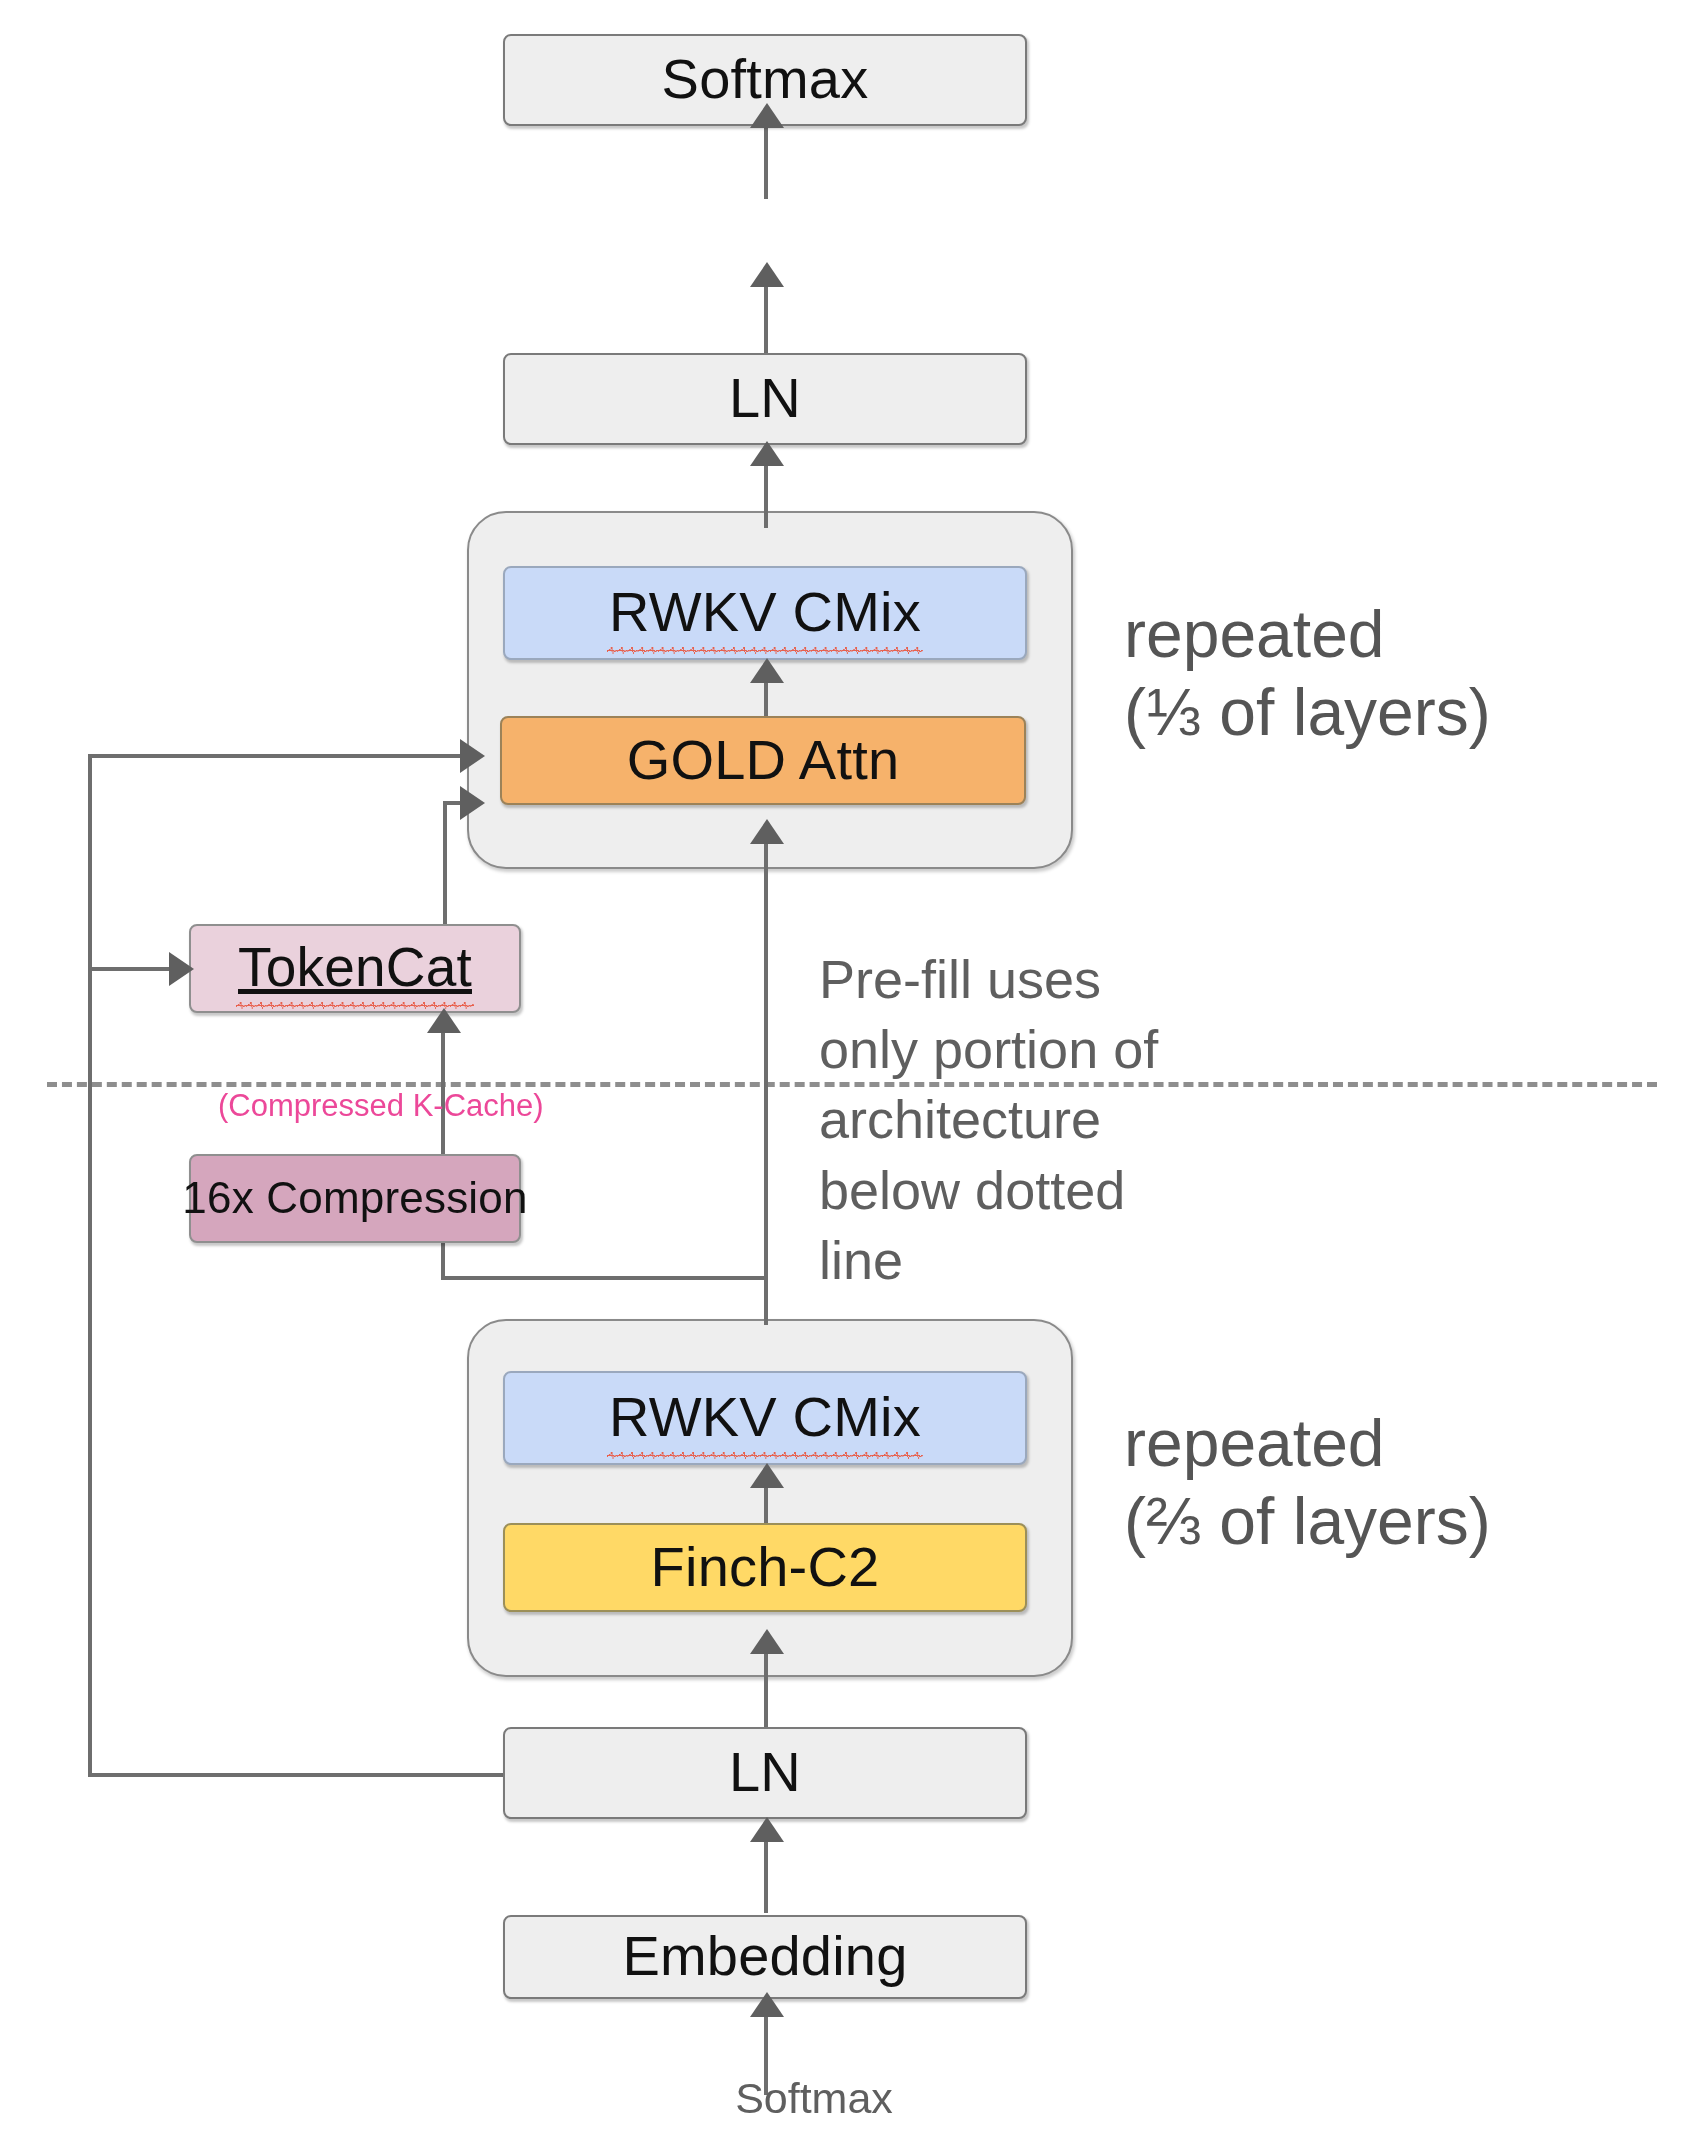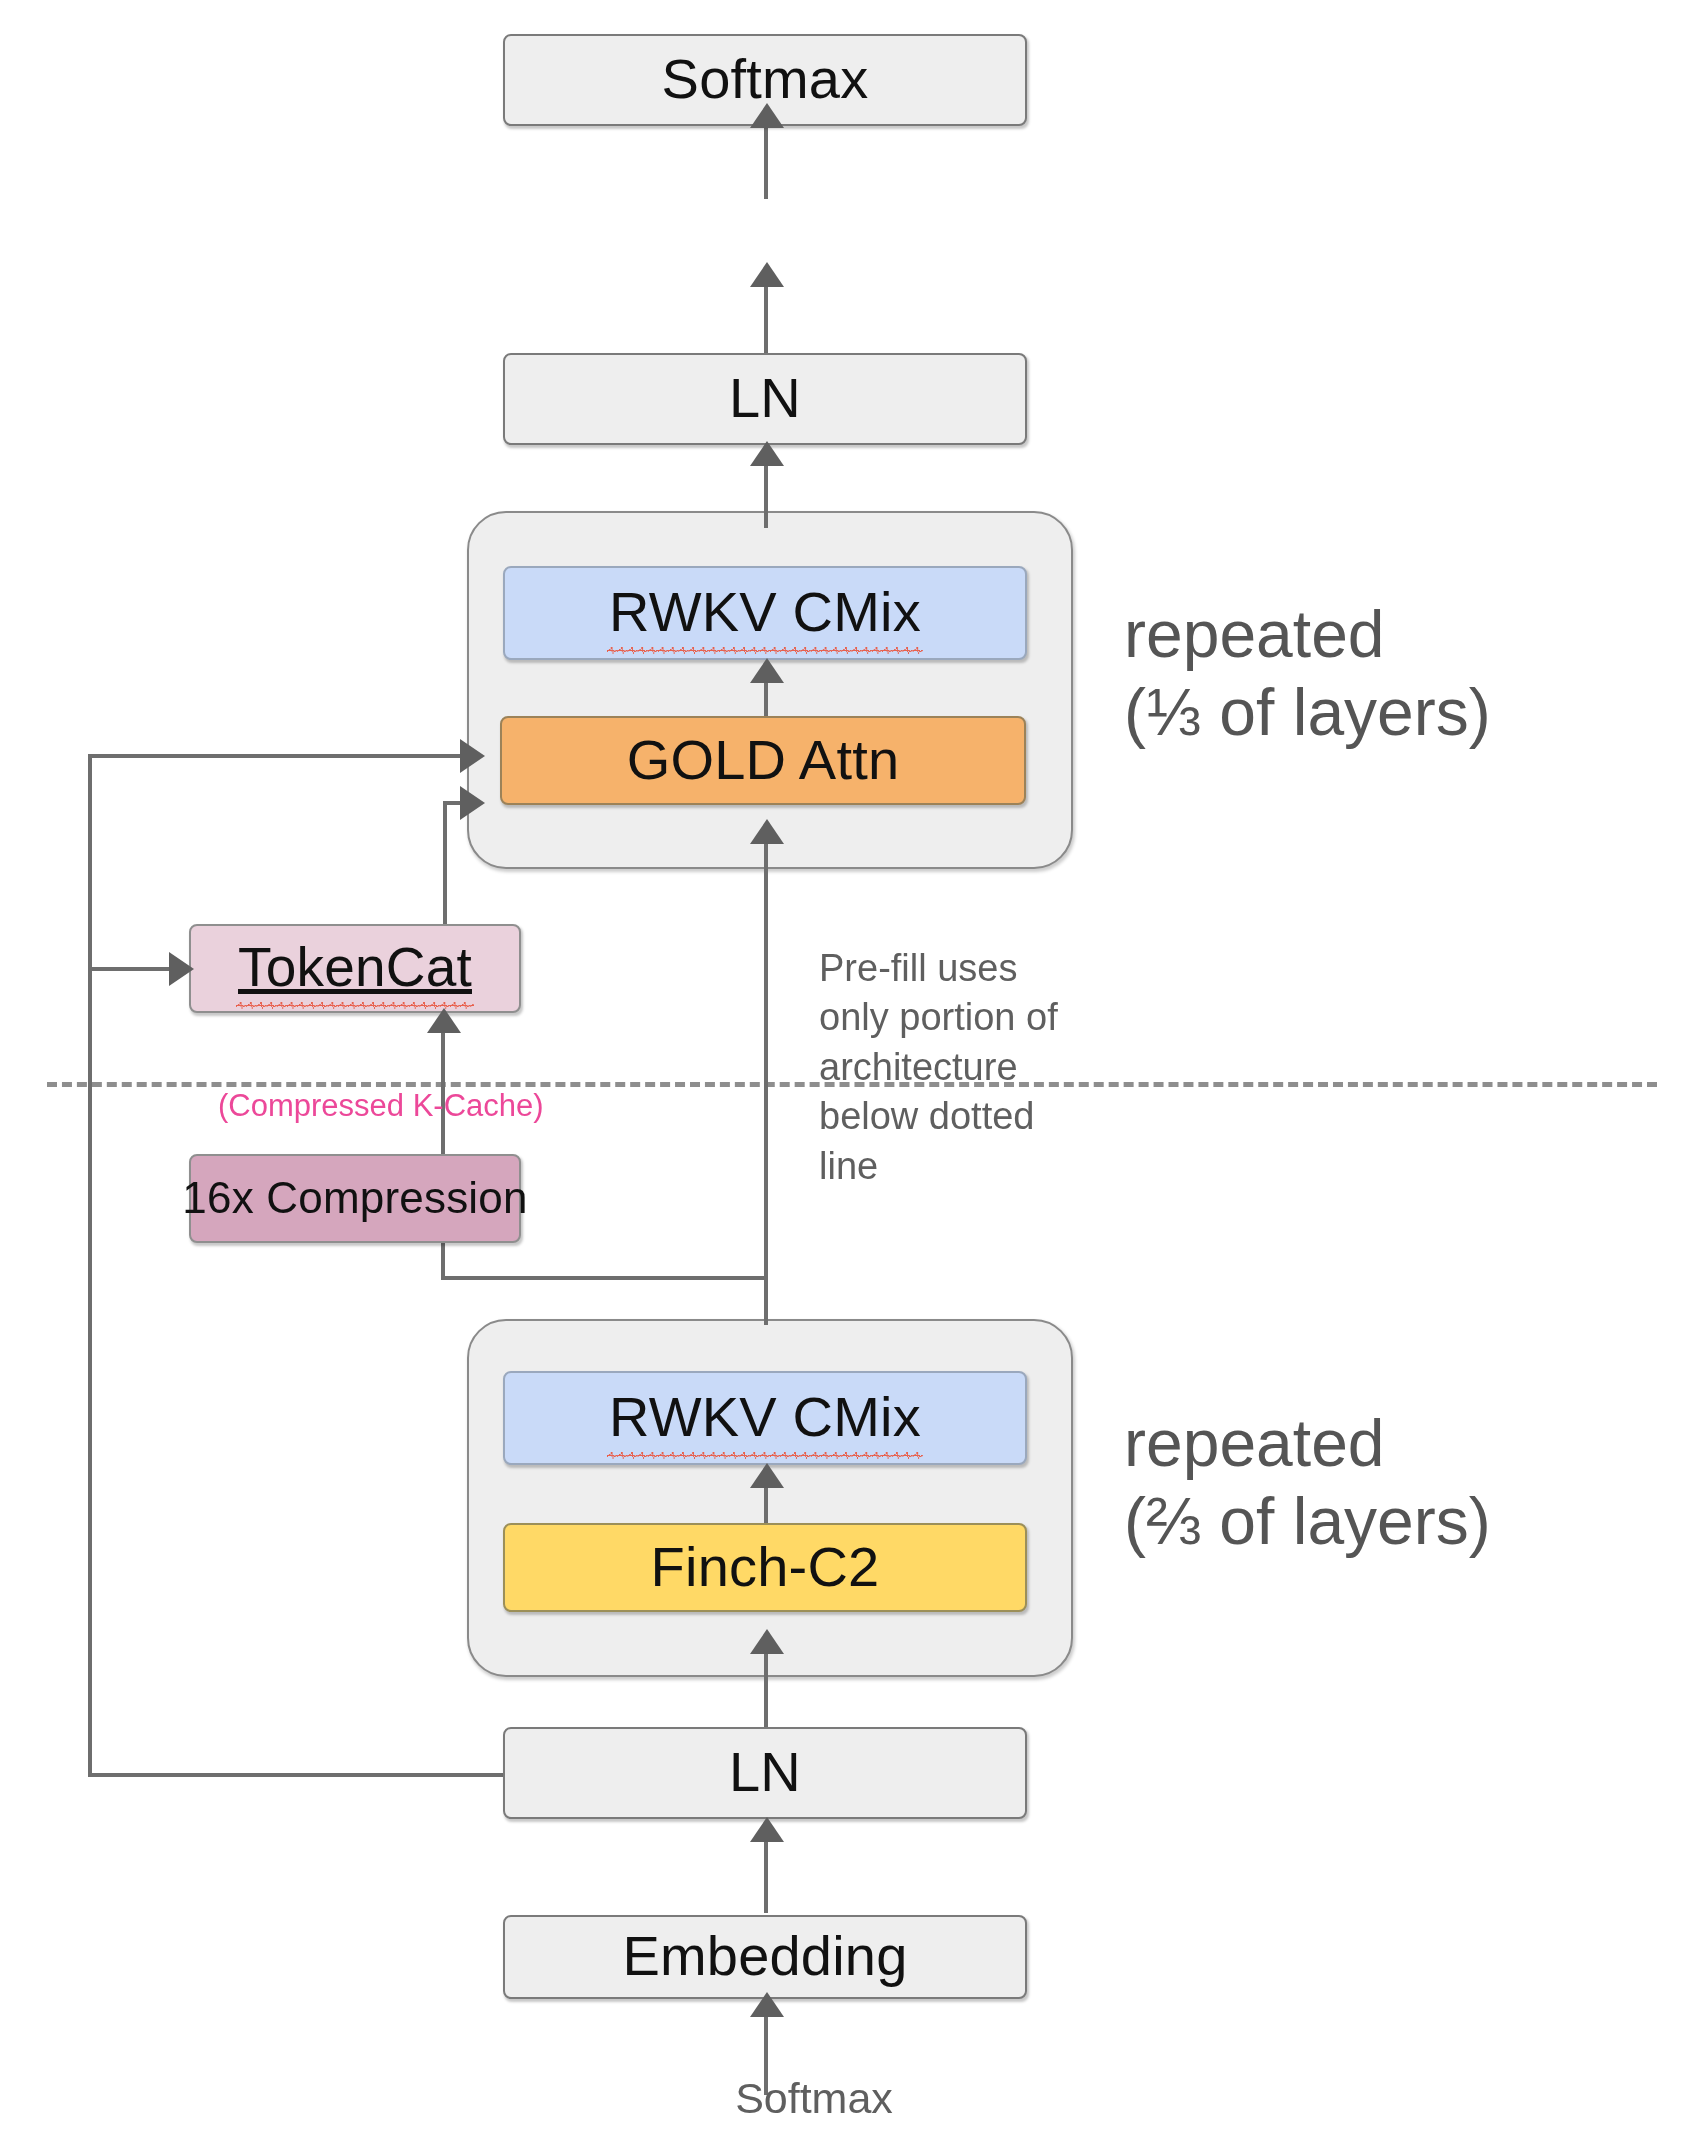--- a/index.html
+++ b/index.html
@@ -86,21 +86,21 @@
   }
   
   .freetext{
     position:absolute;
     color:#5a5a5a;
     line-height:1.18;
     white-space:pre-line;
     z-index:8;
   }
   .t-repeat{font-size:66px;color:#555555;}
-  .t-note{font-size:38px;color:#5f5f5f;line-height:1.30;}
+  .t-note{font-size:54px;color:#5f5f5f;line-height:1.30;}
   .t-small{font-size:31px;color:#ec4899;}
   .t-inputs{font-size:43px;color:#5f5f5f;}
 </style>
 </head>
 <body>
 
 <div id="stage">
 
   <div class="dashed" style="left:47px;top:1082px;width:1610px;"></div>
 

